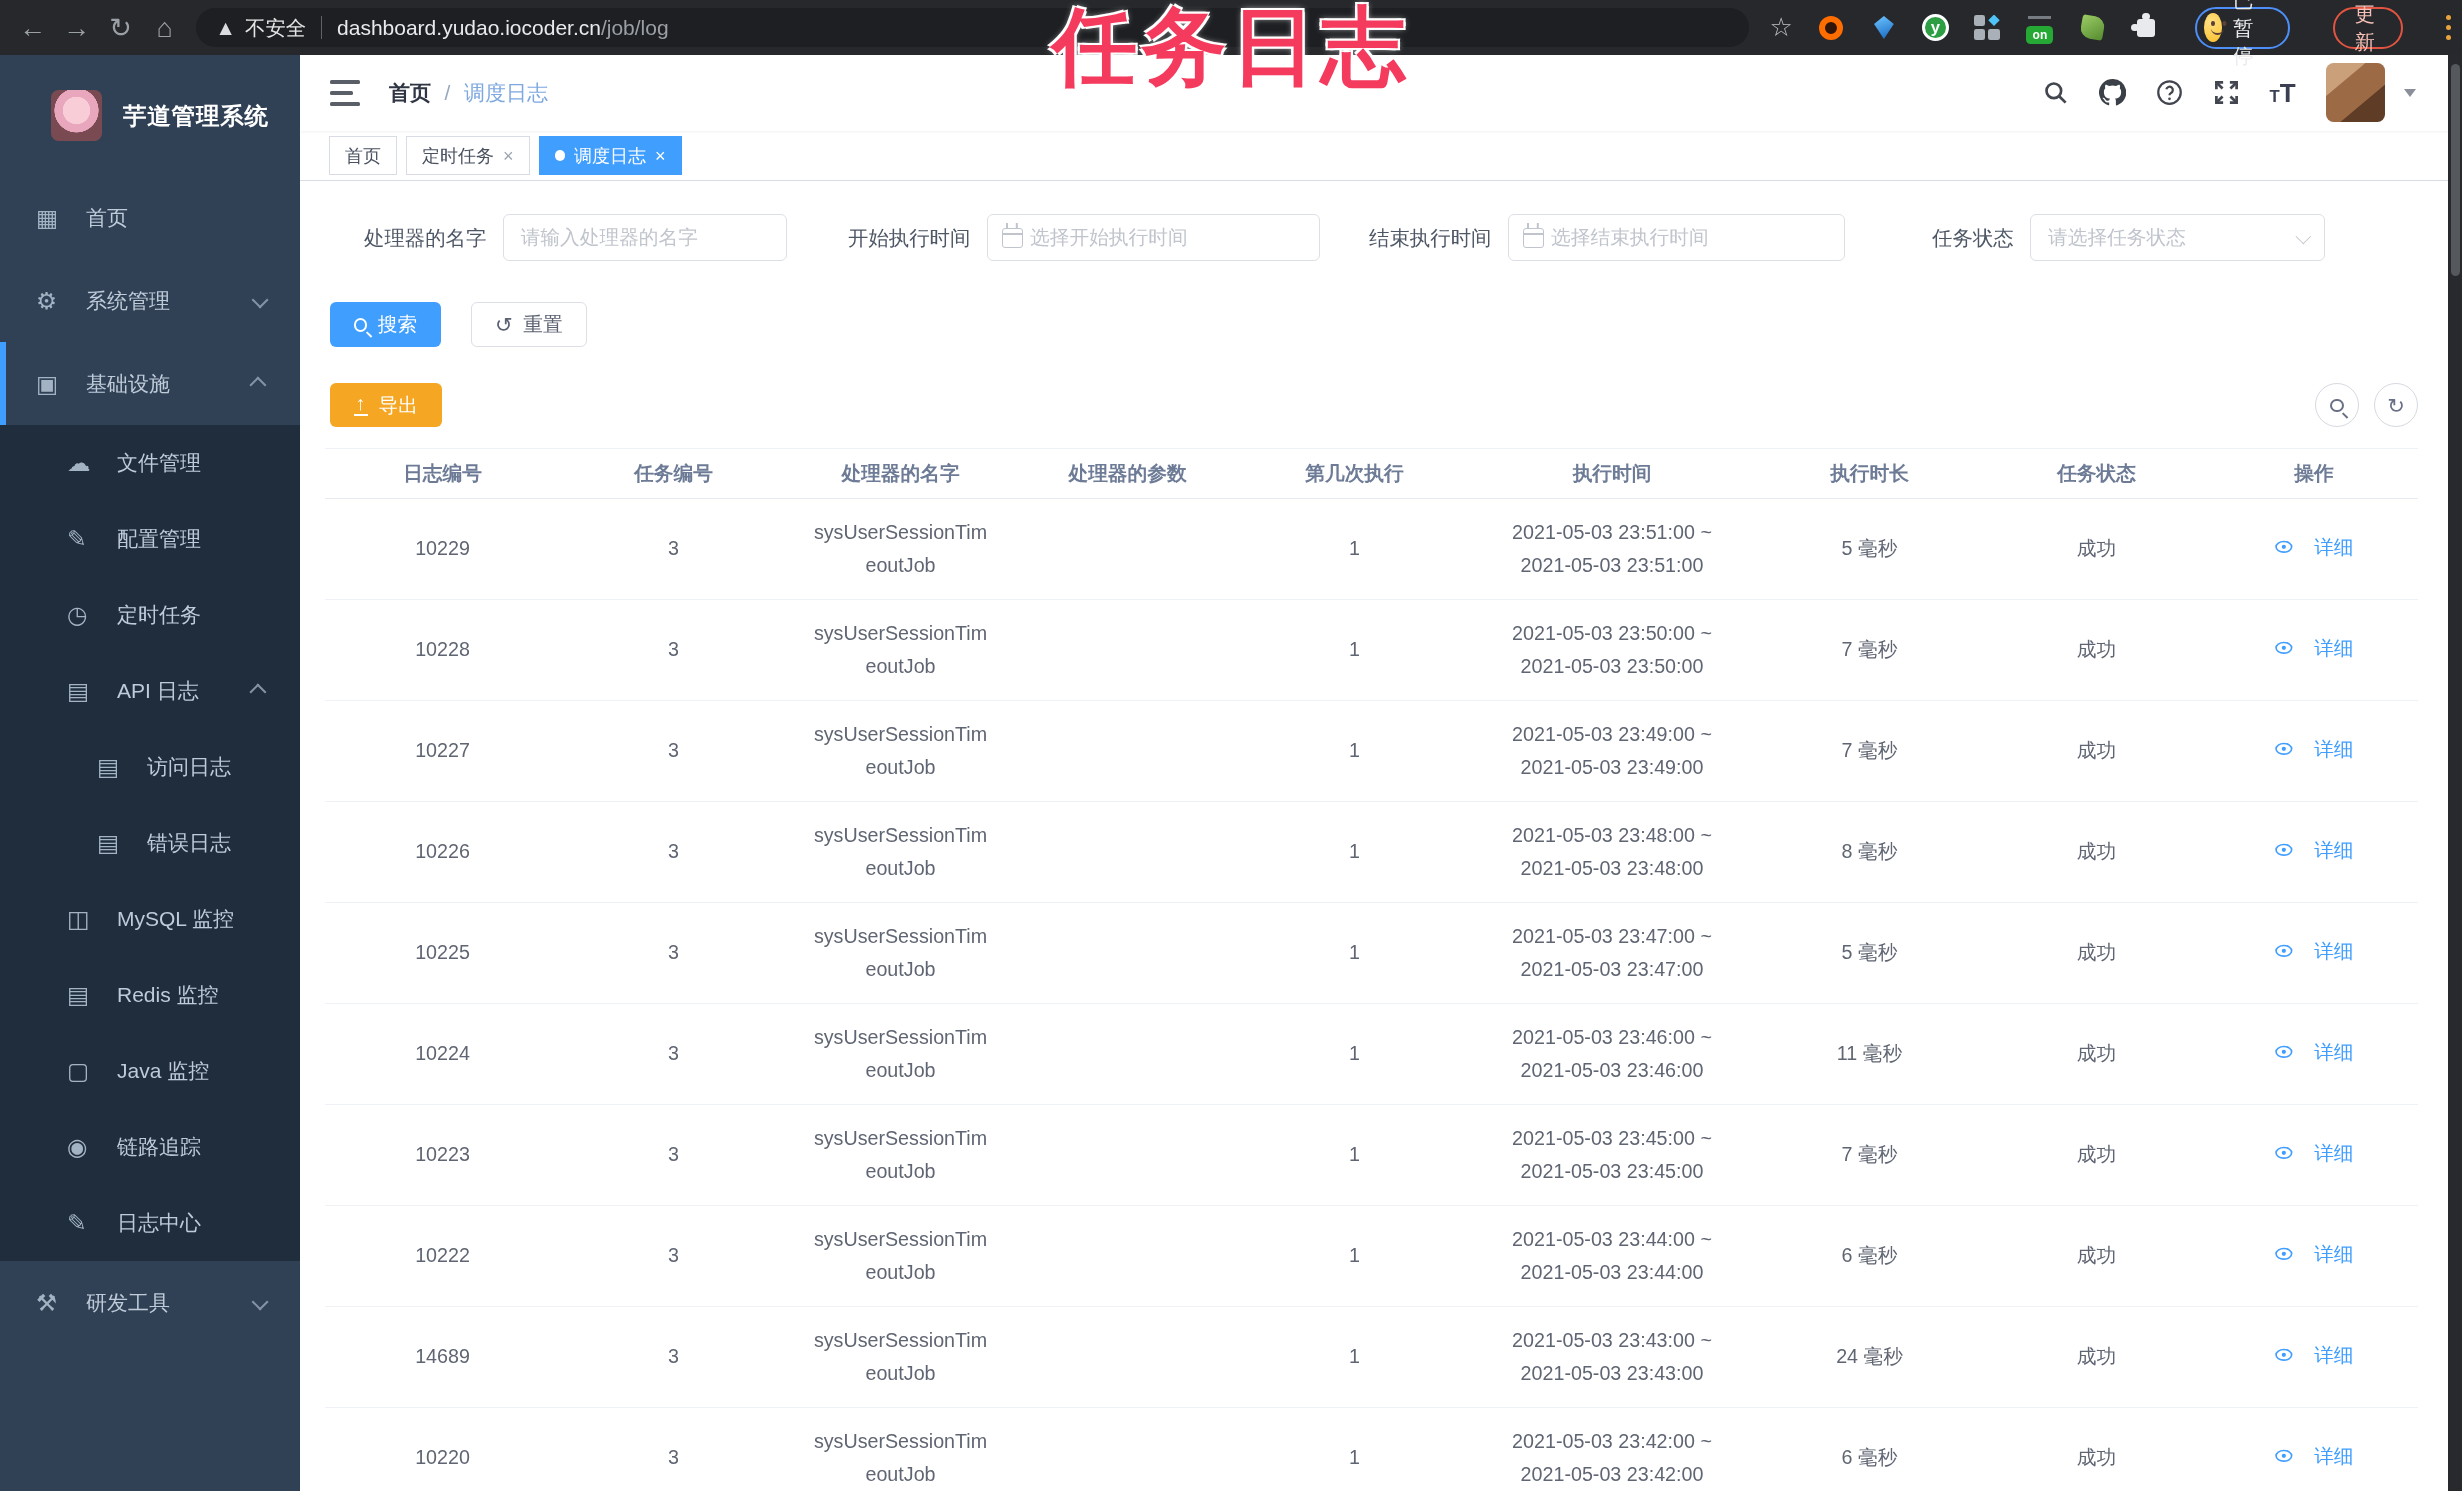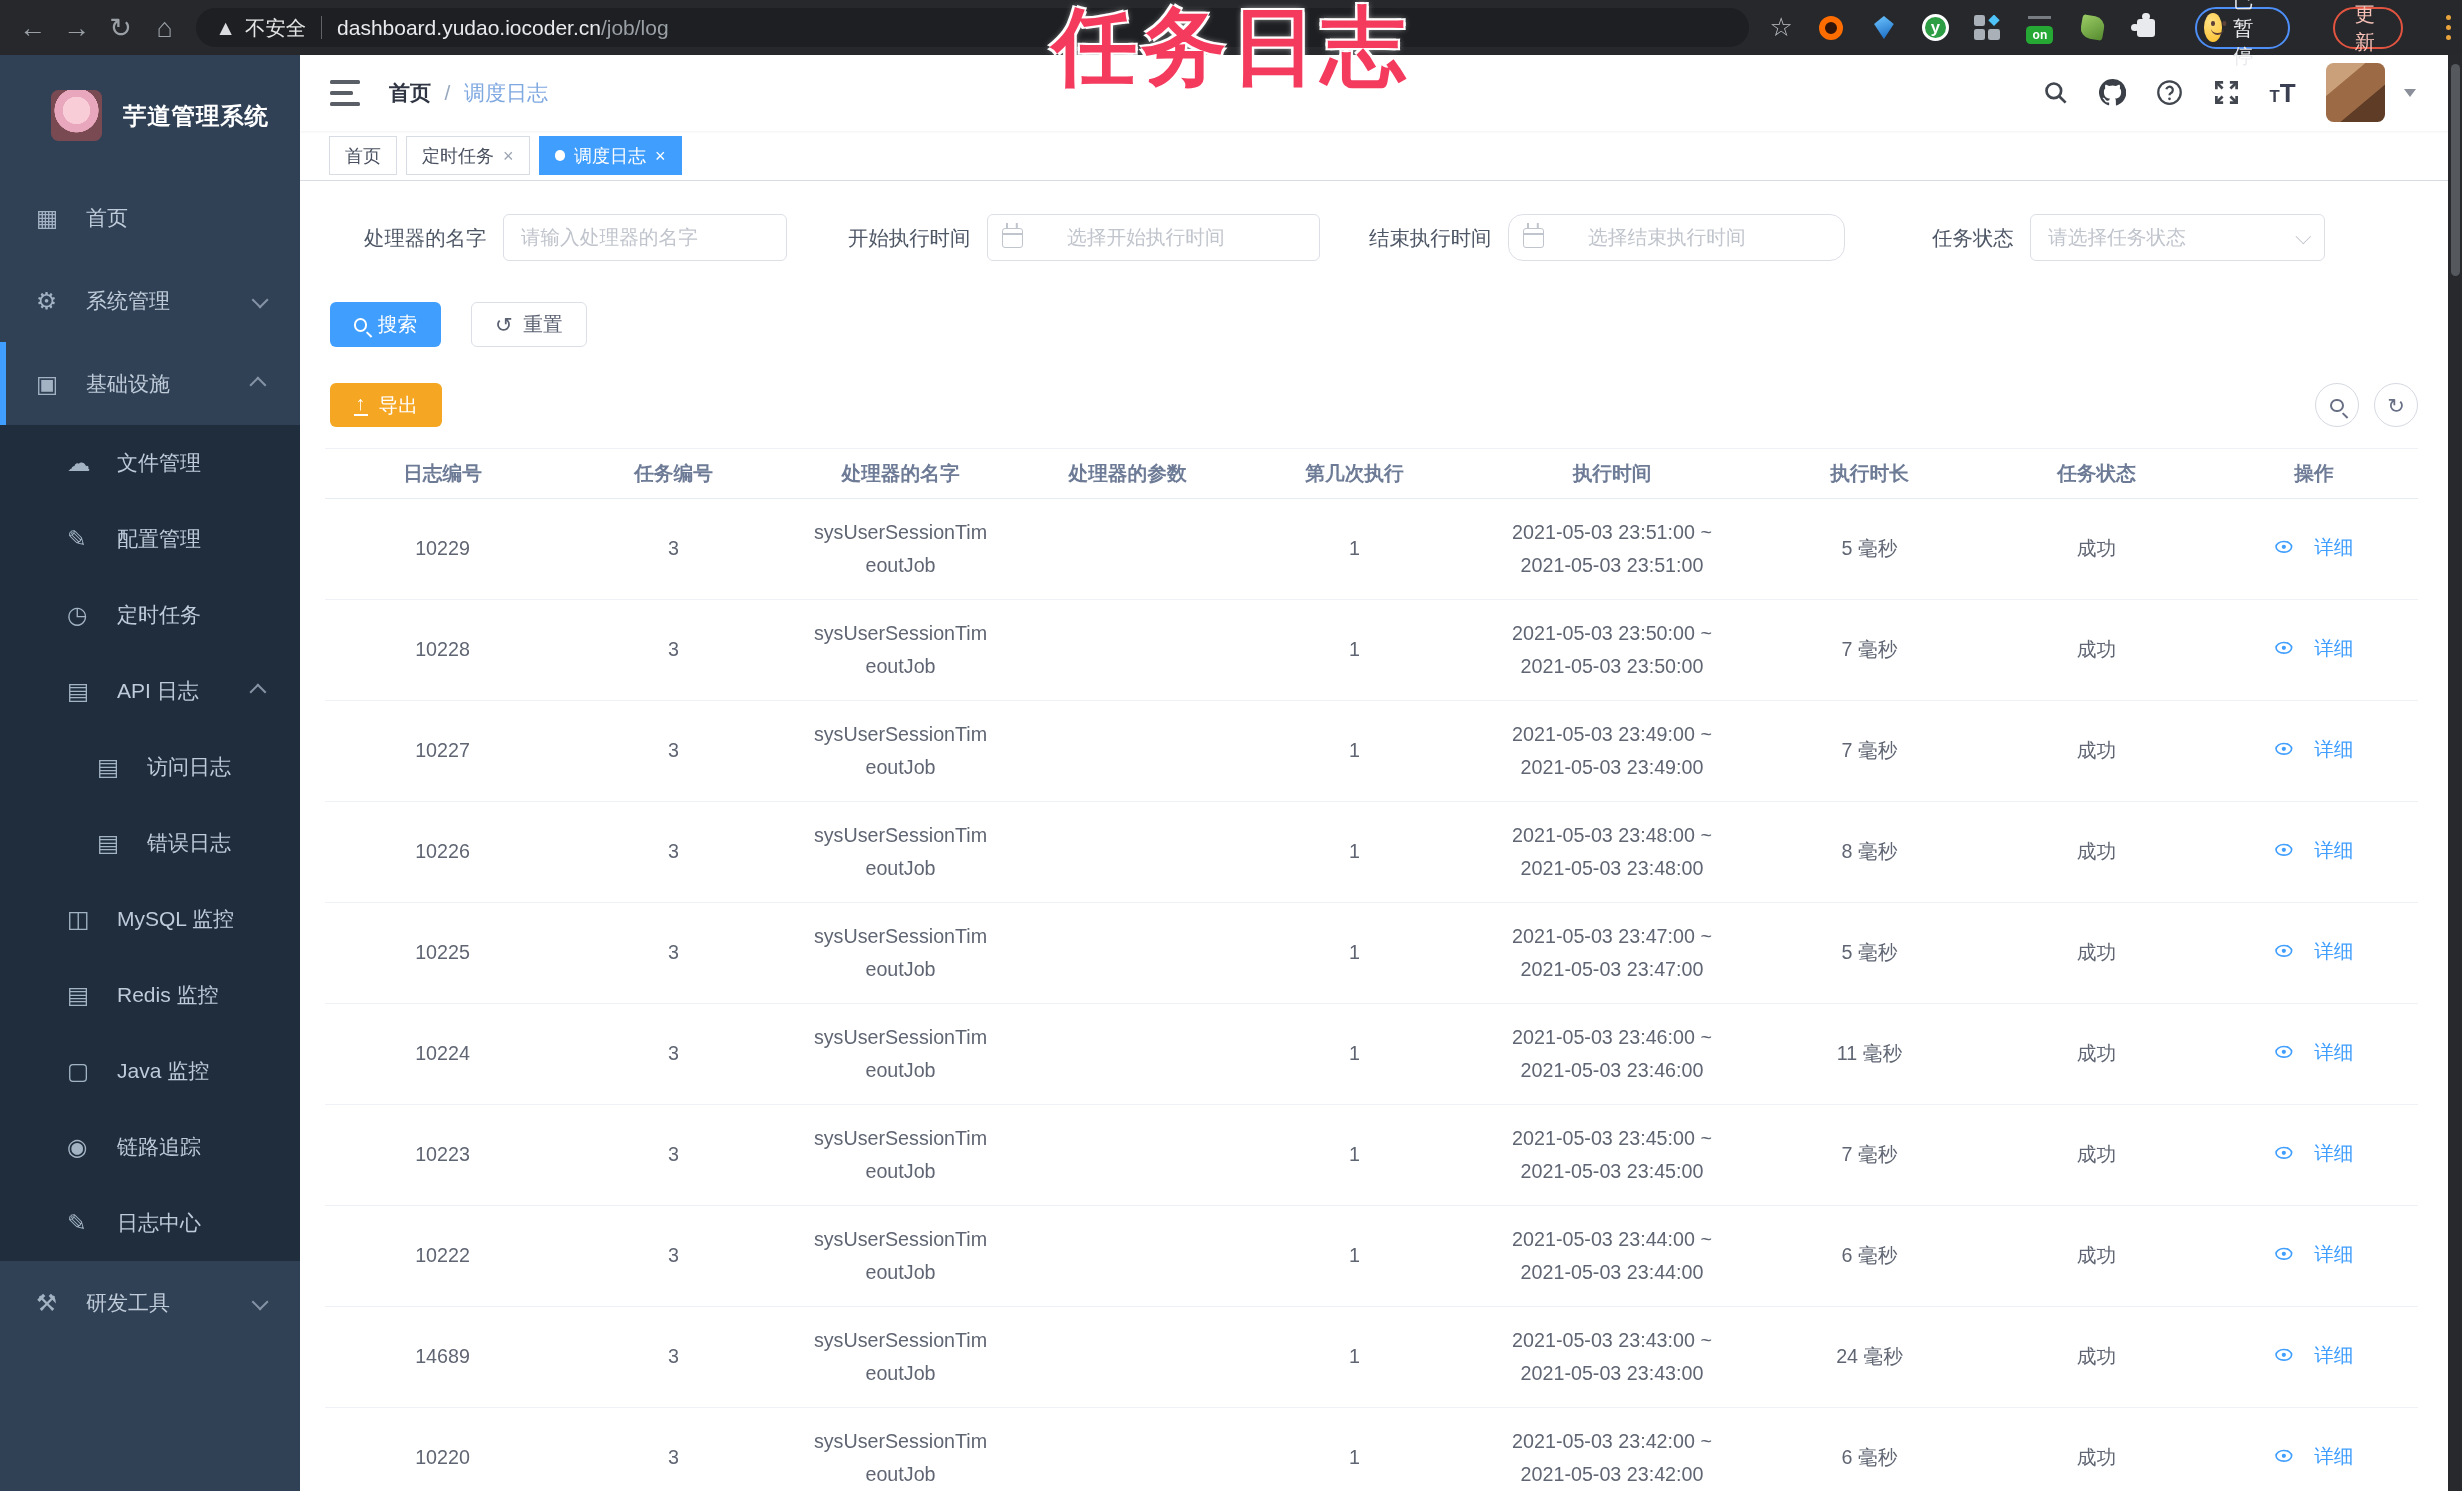--- a/index.html
+++ b/index.html
@@ -93,21 +93,21 @@
   .tab.active .x { color:#fff; }
 
   
   .content { flex:1 1 auto; overflow:hidden; background:#fff; position:relative; }
   .filter-row { margin:33px 0 0 64px; display:flex; align-items:center; }
   .f-item { display:flex; align-items:center; }
   .f-label { font-size:20.4px; color:#4e5766; margin-right:16.7px; white-space:nowrap; }
   .f-input { height:47px; border:0.8px solid #dcdfe6; border-radius:6px; font-size:19.7px; color:#606266; padding:0 16.7px; outline:none; background:#fff; }
   .f-input::placeholder { color:#c0c4cc; }
   .date-wrap, .select-wrap { position:relative; }
-  .date-wrap .f-input { padding-left:79px; }
+  .date-wrap .f-input { padding-left:42px; }
   .cal { position:absolute; left:15px; top:13.6px; width:21px; height:19.7px; border:1.5px solid #c0c4cc; border-radius:3px; }
   .cal::before { content:''; position:absolute; top:-6px; left:3px; width:2.3px; height:6px; background:#c0c4cc; box-shadow:9.8px 0 0 #c0c4cc; }
   .cal::after { content:''; position:absolute; top:4.5px; left:0; right:0; height:1.5px; background:#c0c4cc; }
   .select-wrap .f-input { padding-right:45px; }
   .sel-caret { position:absolute; right:16.7px; top:16.7px; width:10.6px; height:10.6px; border-right:1.5px solid #c0c4cc; border-bottom:1.5px solid #c0c4cc; transform:rotate(45deg); }
 
   .btn-row { margin:41px 0 0 29.5px; display:flex; align-items:center; }
   .btn { height:45px; border-radius:6px; font-size:19.7px; display:inline-flex; align-items:center; justify-content:center; padding:0 23px; gap:10.6px; border:0.8px solid transparent; cursor:pointer; font-family:inherit; }
   .btn-primary { background:#409eff; color:#fff; }
   .btn-plain { background:#fff; border-color:#dcdfe6; color:#5a6170; margin-left:30px; }
@@ -335,21 +335,21 @@
           <span class="f-label">开始执行时间</span>
           <span class="date-wrap">
             <span class="cal"></span>
             <input class="f-input" style="width: 333px;" placeholder="选择开始执行时间">
           </span>
         </div>
         <div class="f-item" style="margin-right:87px;">
           <span class="f-label">结束执行时间</span>
           <span class="date-wrap">
             <span class="cal"></span>
-            <input class="f-input" style="width: 337px; border-radius: 15px;" placeholder="选择结束执行时间">
+            <input class="f-input" style="width: 337px;" placeholder="选择结束执行时间">
           </span>
         </div>
         <div class="f-item">
           <span class="f-label">任务状态</span>
           <span class="select-wrap">
             <input class="f-input" style="width: 295px;" readonly="" placeholder="请选择任务状态">
             <span class="sel-caret"></span>
           </span>
         </div>
       </div>

